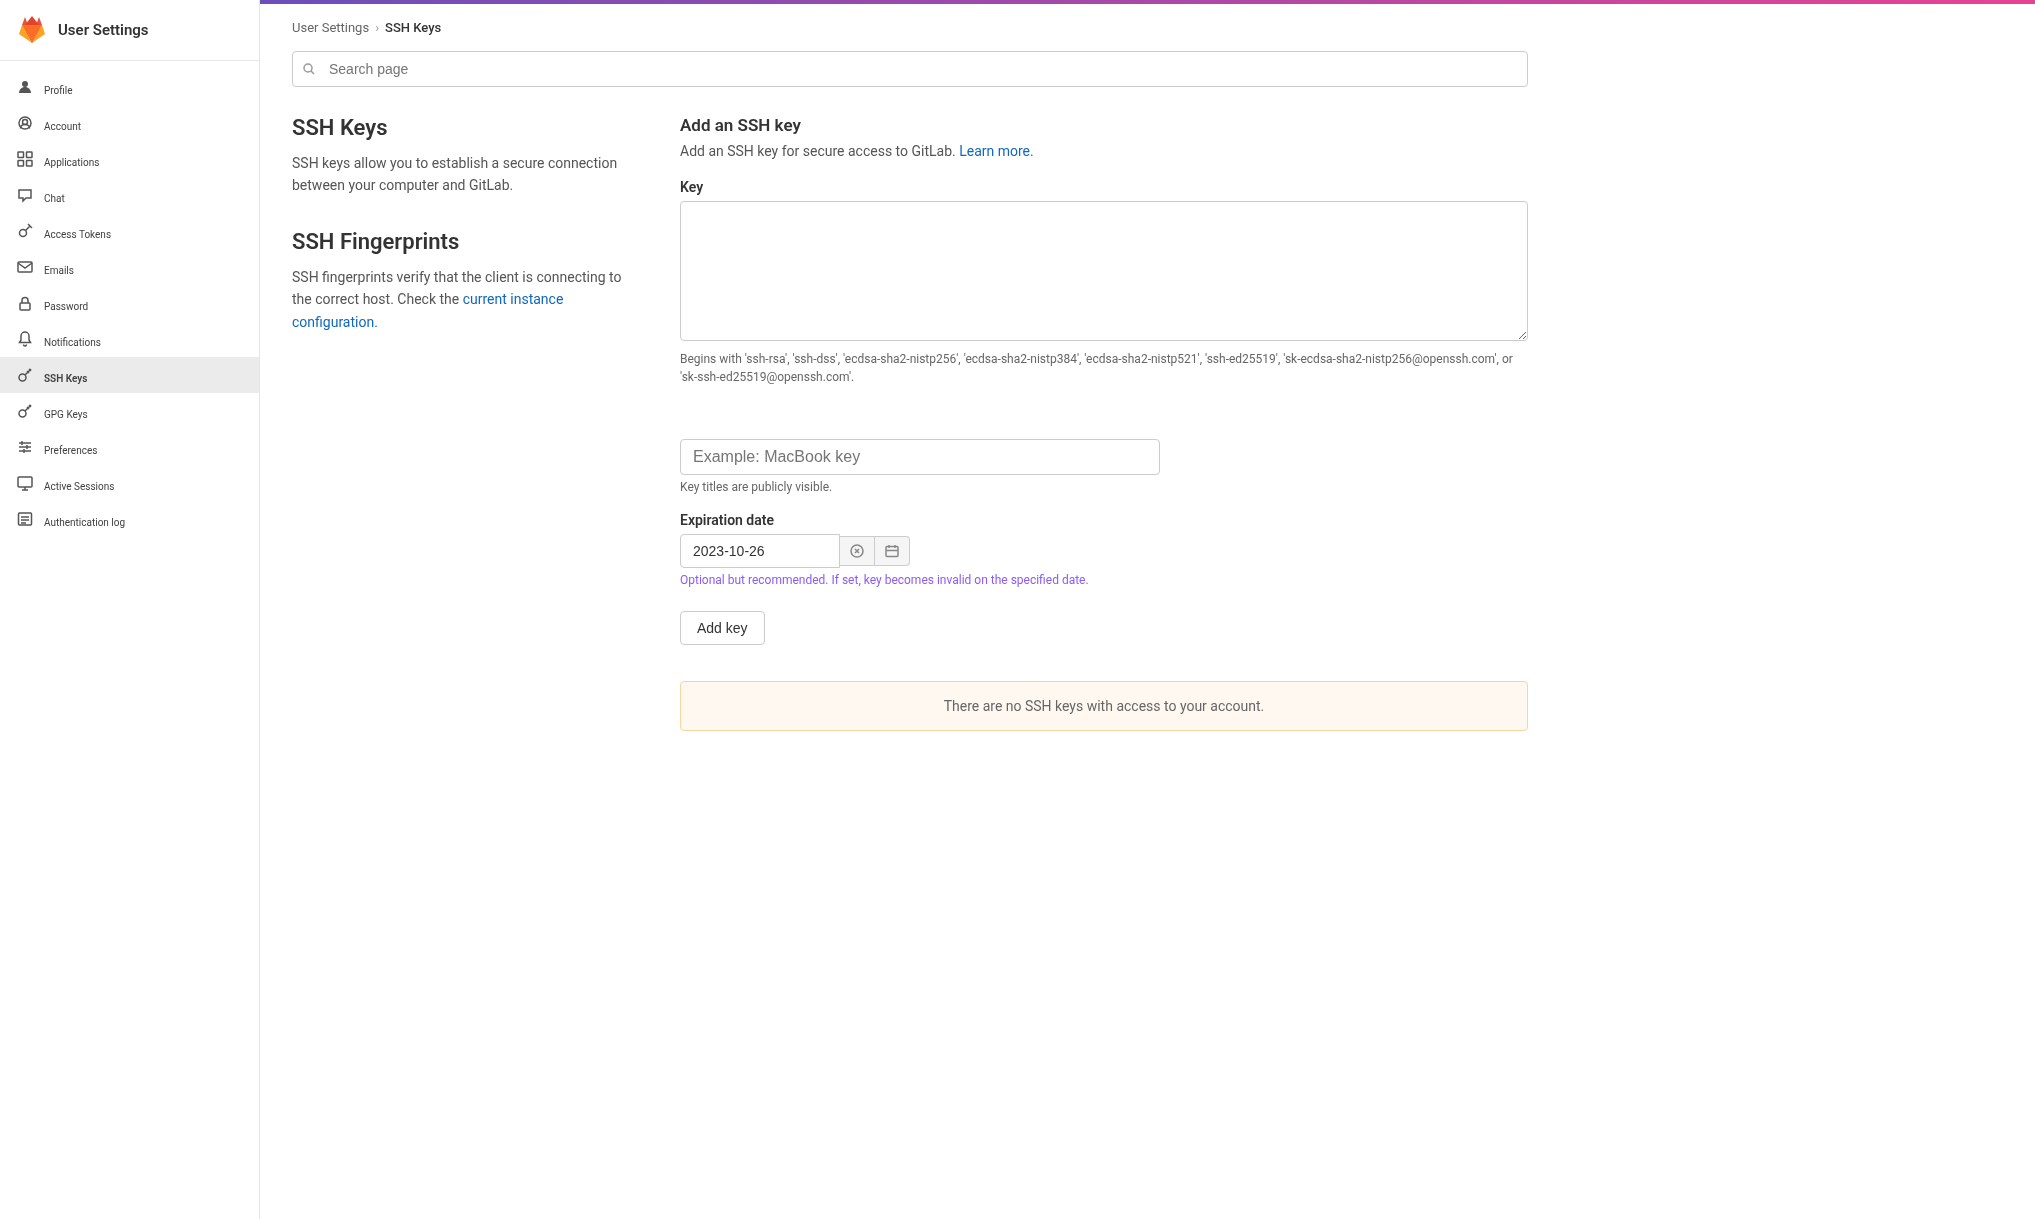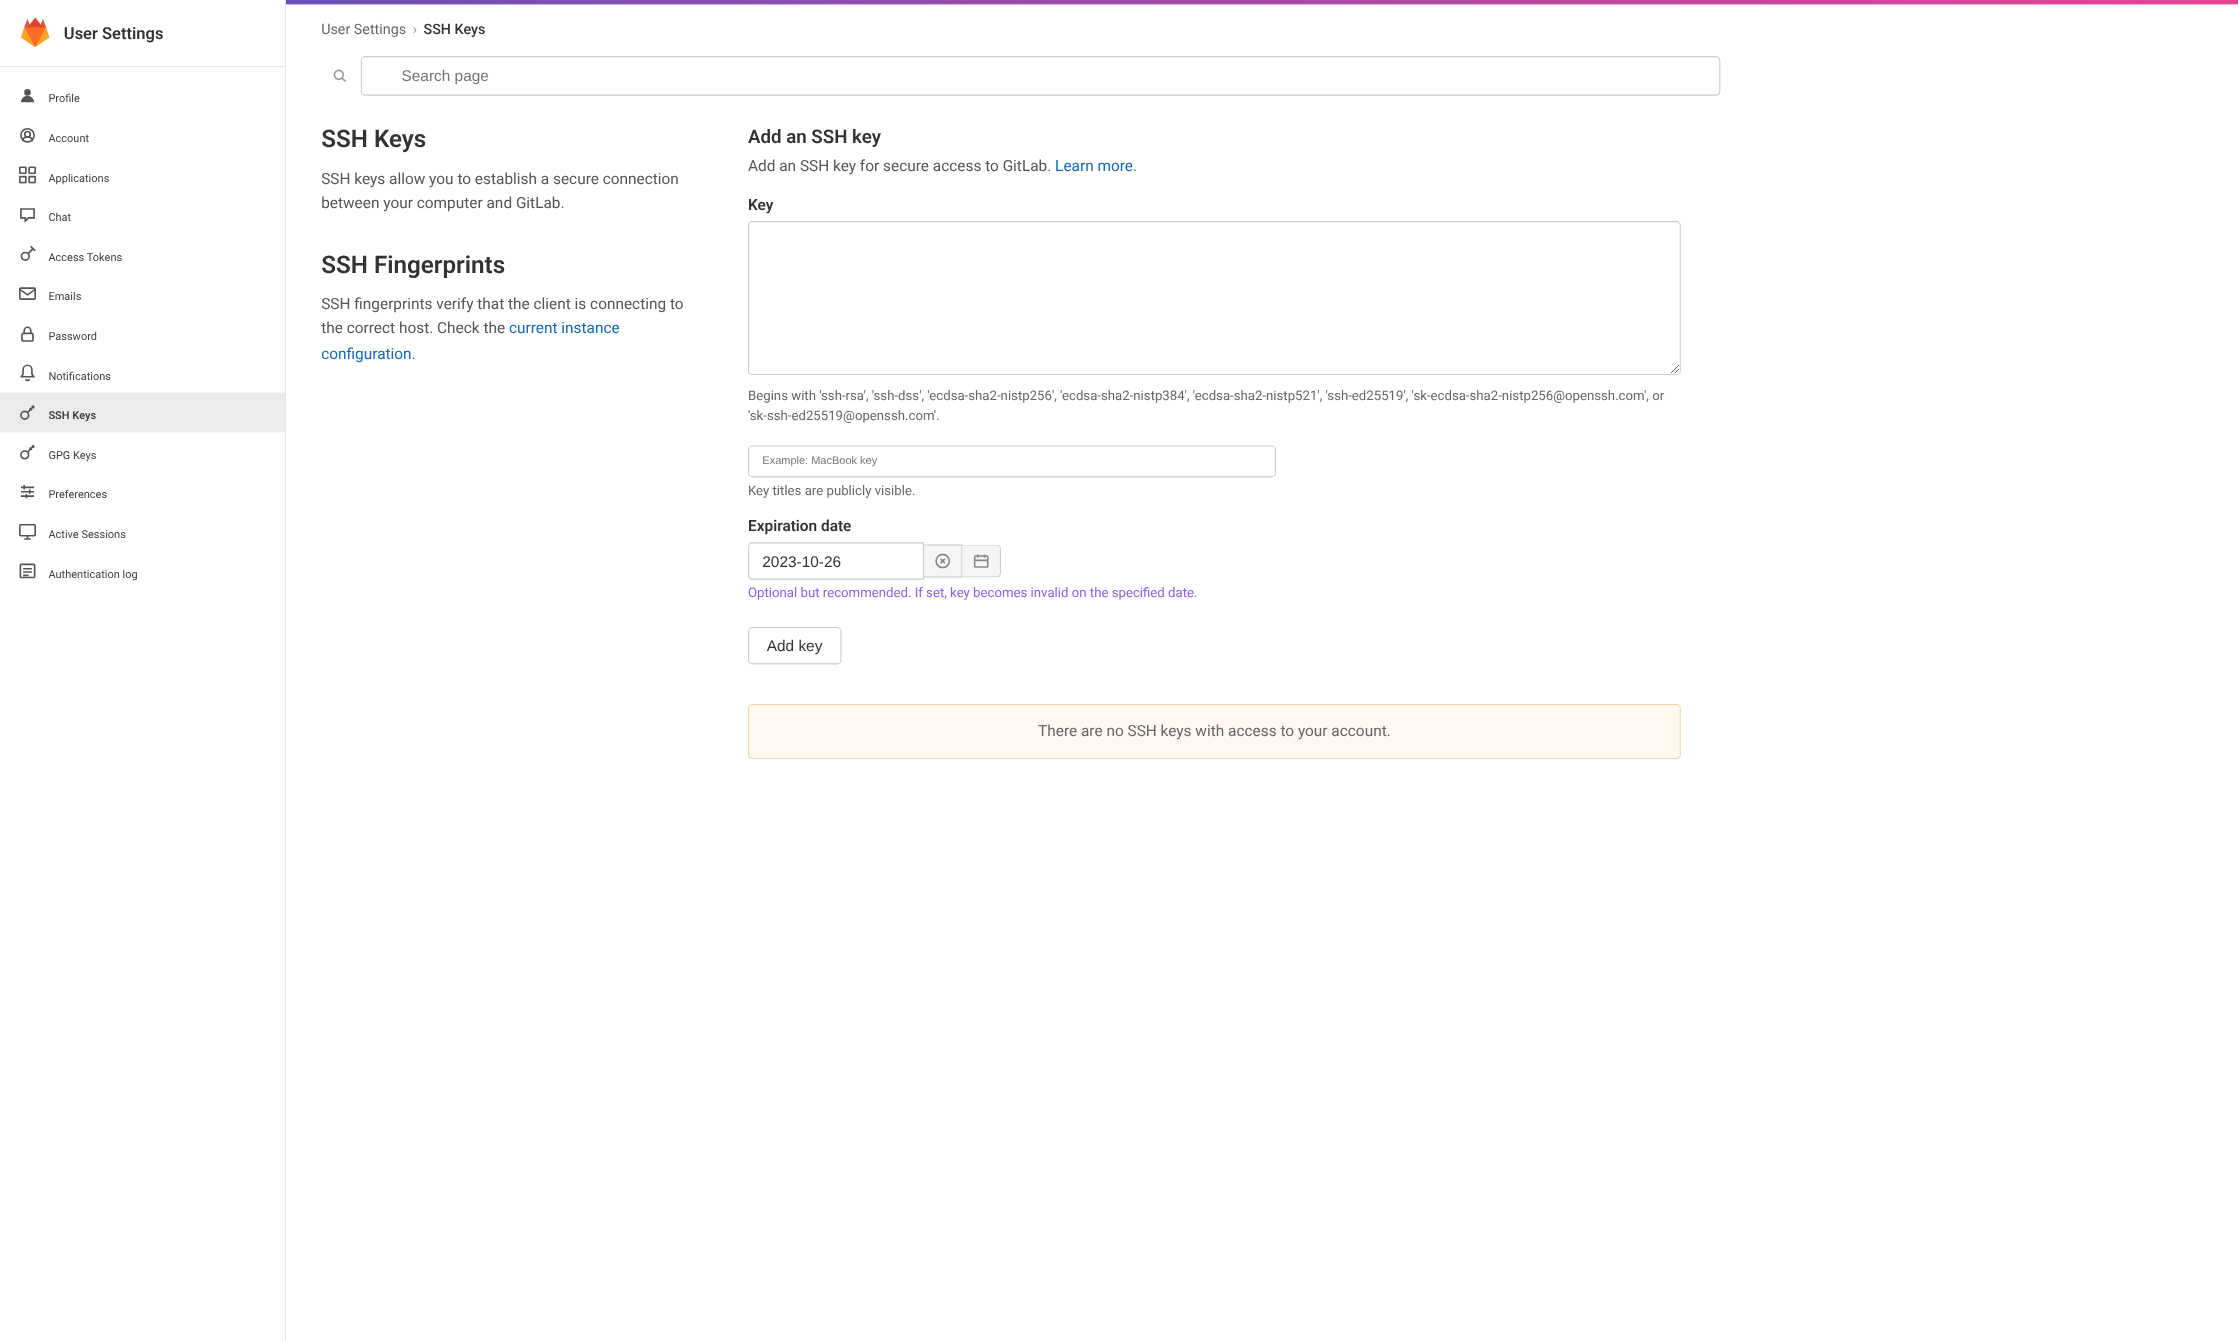--- a/index.html
+++ b/index.html
@@ -96,21 +96,20 @@
     }
     .search-bar {
       width: 100%;
       padding: 9px 14px 9px 36px;
       border: 1px solid #ccc;
       border-radius: 4px;
       font-size: 14px;
       color: #333;
       outline: none;
       background: #fff;
-      margin-left: 36px;
     }
     .search-bar-container {
       position: relative;
     }
     .search-icon-pos {
       position: absolute;
       left: 10px;
       top: 50%;
       transform: translateY(-50%);
       color: #999;
@@ -188,23 +187,24 @@
       line-height: 1.5;
       margin-bottom: 18px;
     }
 
     .title-input {
       width: 100%;
       max-width: 480px;
       padding: 8px 12px;
       border: 1px solid #ccc;
       border-radius: 4px;
-      font-size: 10px;
+      font-size: 16px;
       color: #999;
       outline: none;
+      margin-top: 35px;
     }
     .field-hint {
       font-size: 12px;
       color: #666;
       margin-top: 5px;
       margin-bottom: 18px;
     }
 
     .exp-label {
       font-size: 14px;

